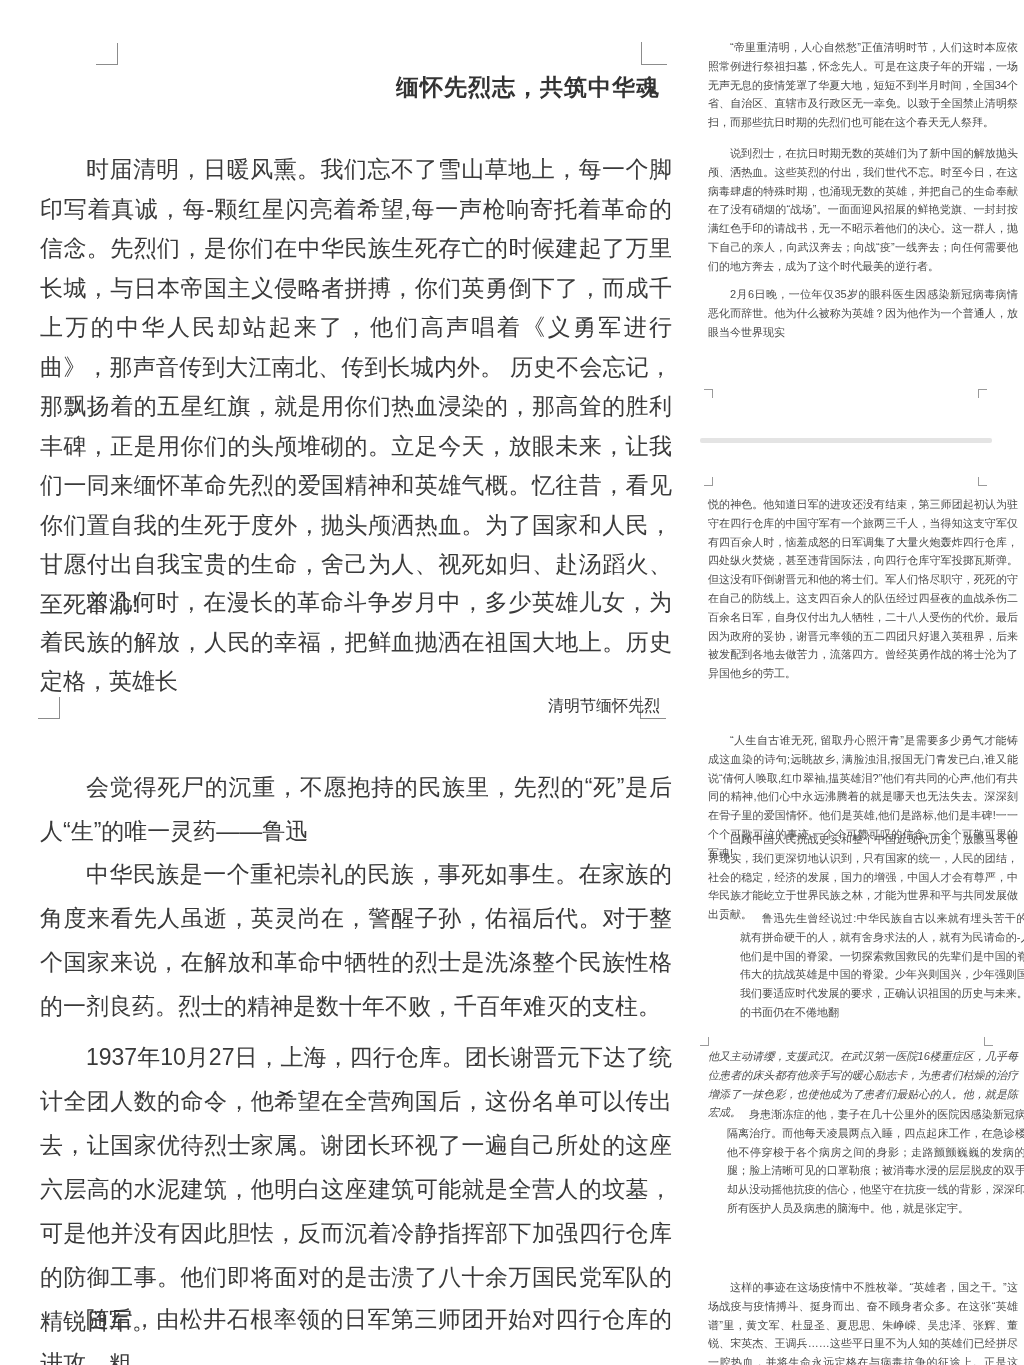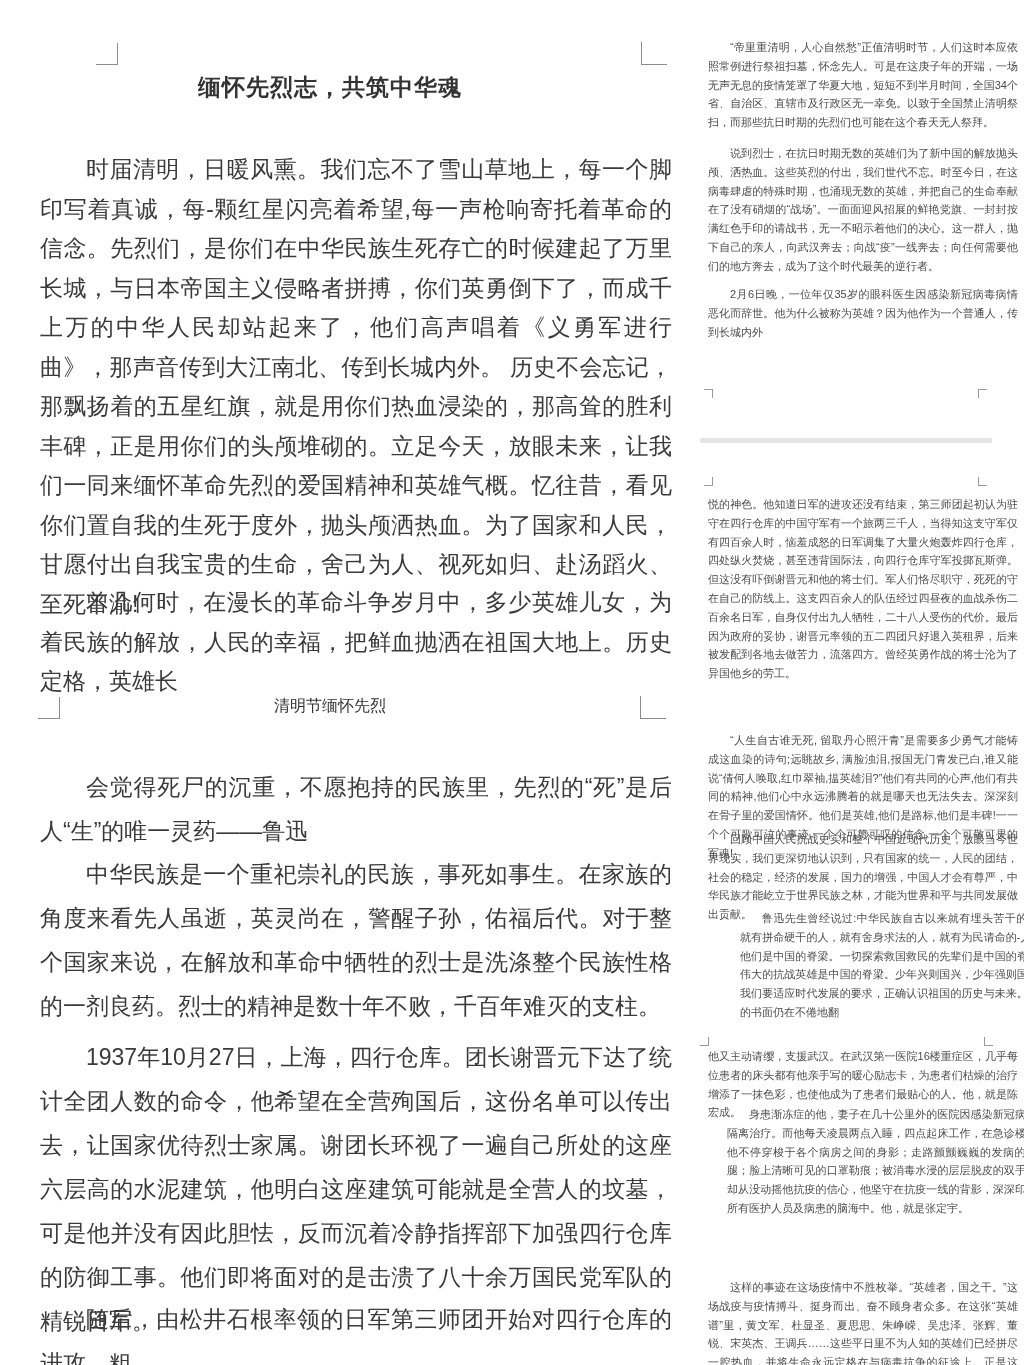--- a/index.html
+++ b/index.html
@@ -2,21 +2,21 @@
 <html><head>
 <meta charset="utf-8">
 <style>
   * { margin:0; padding:0; box-sizing:border-box; }
   html,body { width:1024px; height:1365px; background:#ffffff; overflow:hidden;
               font-family:"Liberation Sans","DejaVu Sans",sans-serif; }
   .canvas { position:relative; width:1024px; height:1365px; background:#ffffff; }
 
   
   .doc-left { position:absolute; left:0; top:0; width:690px; height:1365px; overflow:hidden; }
-  .doc-left .title { position:absolute; left:0; width:660px; text-align:center; color:#333333; }
+  .doc-left .title { position:absolute; left:0; width:660px; text-align:right; color:#333333; }
   #lt1 { top:72px; font-size:23px; font-weight:600; letter-spacing:1px; }
   #lt2 { top:696px; font-size:16px; font-weight:400; }
   .doc-left .para { position:absolute; left:40px; width:632px; color:#3a3a3a;
                     font-size:23px; text-align:justify; word-break:break-all; }
   .pg1 { line-height:39.5px; }
   .pg2 { line-height:44px; }
   .indent { text-indent:2em; }
   #lp1 { top:150px; }
   #lp2 { top:583px; }
   #lp3 { top:765px; }
@@ -40,21 +40,21 @@
   .doc-right .para { position:absolute; left:8px; width:310px; color:#4b4b4b;
                      font-size:11px; line-height:18.8px; text-align:justify; word-break:break-all; }
   #ra1 { top:38px; }
   #ra2 { top:144px; }
   #ra3 { top:285px; }
   #ra4 { top:369px; }
   #rb1 { top:495px; }
   #rb2 { top:731px; }
   #rb3 { top:830px; }
   #rb4 { top:909px;margin-left:32px; }
-  #rc1 { top:1047px; }
+  #rc1 { top:1047px;font-style:italic; }
   #rc2 { top:1105px;margin-left:19px; }
   #rc3 { top:1271px;margin-top:7px; }
 
   .doc-right .cmark { border-color:#9a9a9a; }
   .sm { width:9px; height:9px; }
   #mk-ra-bl { left:4px;   top:389px; }
   #mk-ra-br { left:278px; top:389px; }
   #mk-rb-tl { left:4px;   top:477px; }
   #mk-rb-tr { left:278px; top:477px; }
   #mk-rc-tl { left:0px;   top:1037px; }
@@ -92,21 +92,21 @@
 
     <p class="para pg2 indent" id="lp6">随后，由松井石根率领的日军第三师团开始对四行仓库的进攻。粗</p>
   </section>
 
   <section class="doc-right">
 
     <p class="para indent" id="ra1">“帝里重清明，人心自然愁”正值清明时节，人们这时本应依照常例进行祭祖扫墓，怀念先人。可是在这庚子年的开端，一场无声无息的疫情笼罩了华夏大地，短短不到半月时间，全国34个省、自治区、直辖市及行政区无一幸免。以致于全国禁止清明祭扫，而那些抗日时期的先烈们也可能在这个春天无人祭拜。</p>
 
     <p class="para indent" id="ra2">说到烈士，在抗日时期无数的英雄们为了新中国的解放抛头颅、洒热血。这些英烈的付出，我们世代不忘。时至今日，在这病毒肆虐的特殊时期，也涌现无数的英雄，并把自己的生命奉献在了没有硝烟的“战场”。一面面迎风招展的鲜艳党旗、一封封按满红色手印的请战书，无一不昭示着他们的决心。这一群人，抛下自己的亲人，向武汉奔去；向战“疫”一线奔去；向任何需要他们的地方奔去，成为了这个时代最美的逆行者。</p>
 
-    <p class="para indent" id="ra3">2月6日晚，一位年仅35岁的眼科医生因感染新冠病毒病情恶化而辞世。他为什么被称为英雄？因为他作为一个普通人，传到长城内外</p>
+    <p class="para indent" id="ra3">2月6日晚，一位年仅35岁的眼科医生因感染新冠病毒病情恶化而辞世。他为什么被称为英雄？因为他作为一个普通人，放眼当今世界现实</p>
 
 
     <div class="cmark cm-bl sm" id="mk-ra-bl"></div>
     <div class="cmark cm-br sm" id="mk-ra-br"></div>
 
     <div class="page-divider"></div>
 
     <div class="cmark cm-tl sm" id="mk-rb-tl"></div>
     <div class="cmark cm-tr sm" id="mk-rb-tr"></div>
 

